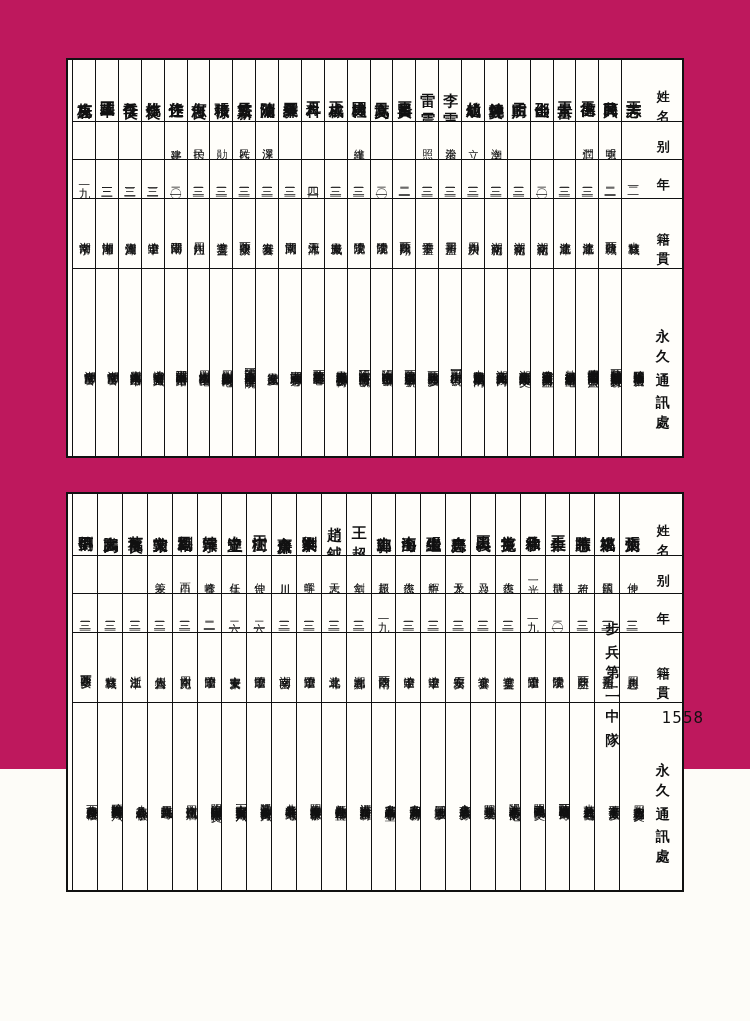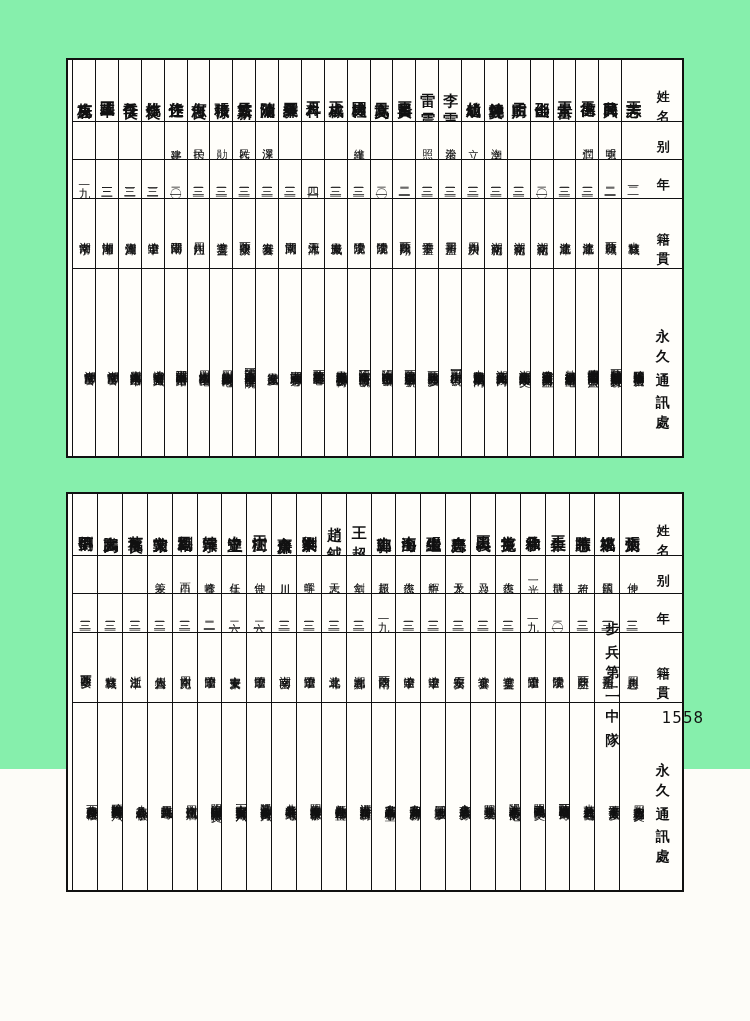--- a/index.html
+++ b/index.html
@@ -6,21 +6,21 @@
   body{
     width:750px;height:1021px;
     background:#fdfcf8;
     font-family:"DejaVu Sans", sans-serif;
     position:relative;
     overflow:hidden;
   }
   .page{
     position:absolute;
     left:0;top:0;width:750px;height:769px;
-    background:#86efac;
+    background:#be185d;
   }
   
   .tbl{
     position:absolute;
     border:2px solid #111;
     background:#fffefa;
     display:flex;
     flex-direction:row-reverse;  
     box-sizing:border-box;
   }

